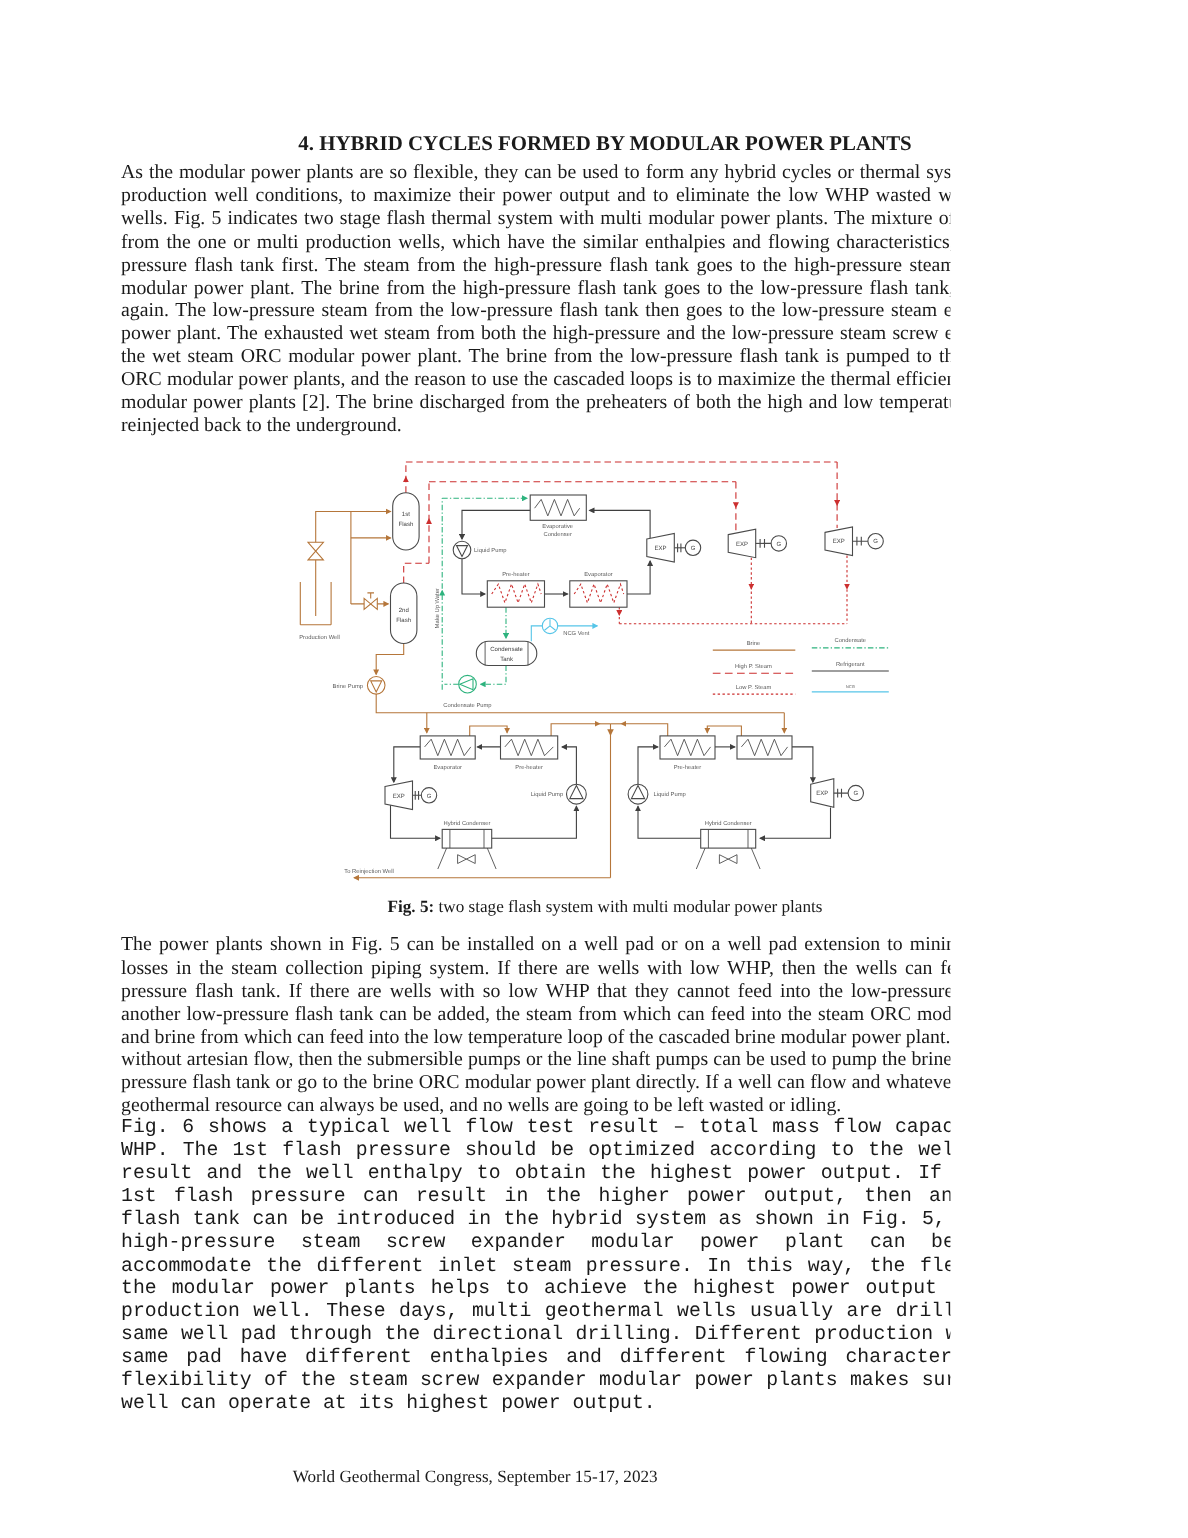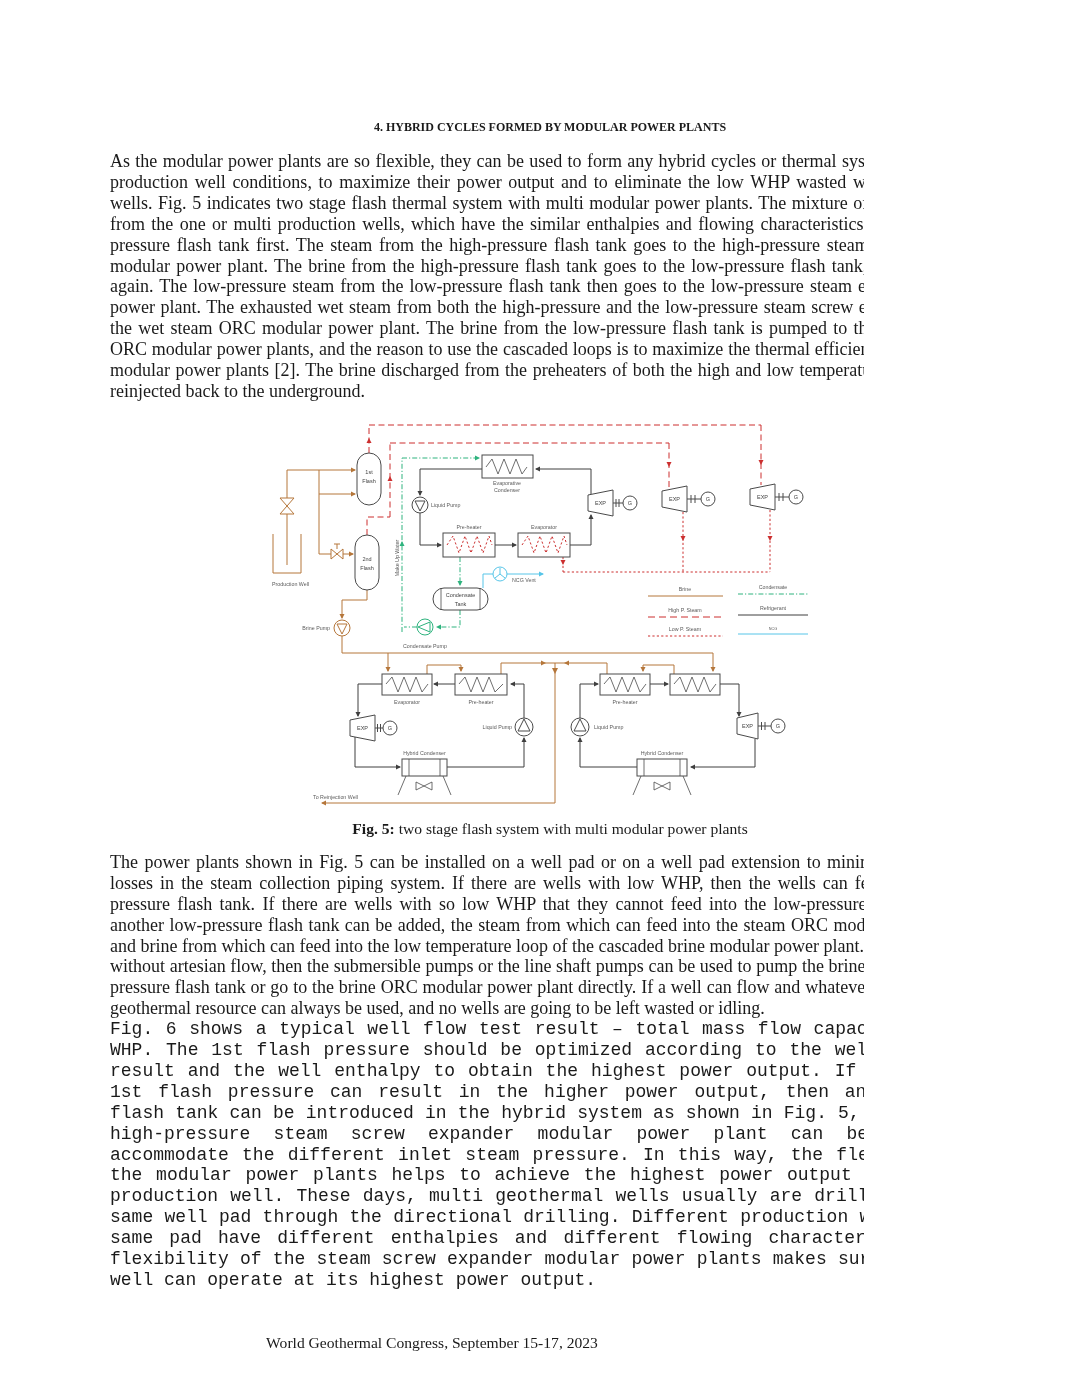--- a/index.html
+++ b/index.html
@@ -1,20 +1,20 @@
 <!DOCTYPE html>
 <html><head>
 <meta charset="utf-8">
 <style>
   html,body{margin:0;padding:0;background:#ffffff;}
   .page{position:relative;width:864px;height:1398px;background:#fff;overflow:hidden;
         font-family:"Liberation Serif", serif;color:#1a1a1a;}
   .content{padding:80px 100px 0 110px;width:880px;}
   .page-number{text-align:right;font-weight:bold;font-size:16px;}
-  .title{text-align:center;font-weight:bold;font-size:12px;margin:22px 0 16px 0;}
+  .title{text-align:center;font-weight:bold;font-size:19px;margin:22px 0 4px 0;}
   p.body-par{font-size:18px;line-height:20.9px;text-align:justify;margin:0;}
   p.body-par + p.body-par{margin-top:0;font-family:Liberation Mono, monospace;}
   .figure-wrap{width:590px;margin:20px auto 4px auto;}
   .caption{text-align:center;font-size:15.6px;margin:4px 0 14px 0;}
   .caption b{font-weight:bold;}
   .par2{margin-top:0;}
   .par3{margin-top:21px;}
   .footer{position:absolute;left:0;bottom:46px;width:100%;text-align:center;font-size:15.6px;}
   
   svg text{font-family:"Liberation Sans",sans-serif;fill:#5a5a5a;stroke:none;font-size:5.3px;}

